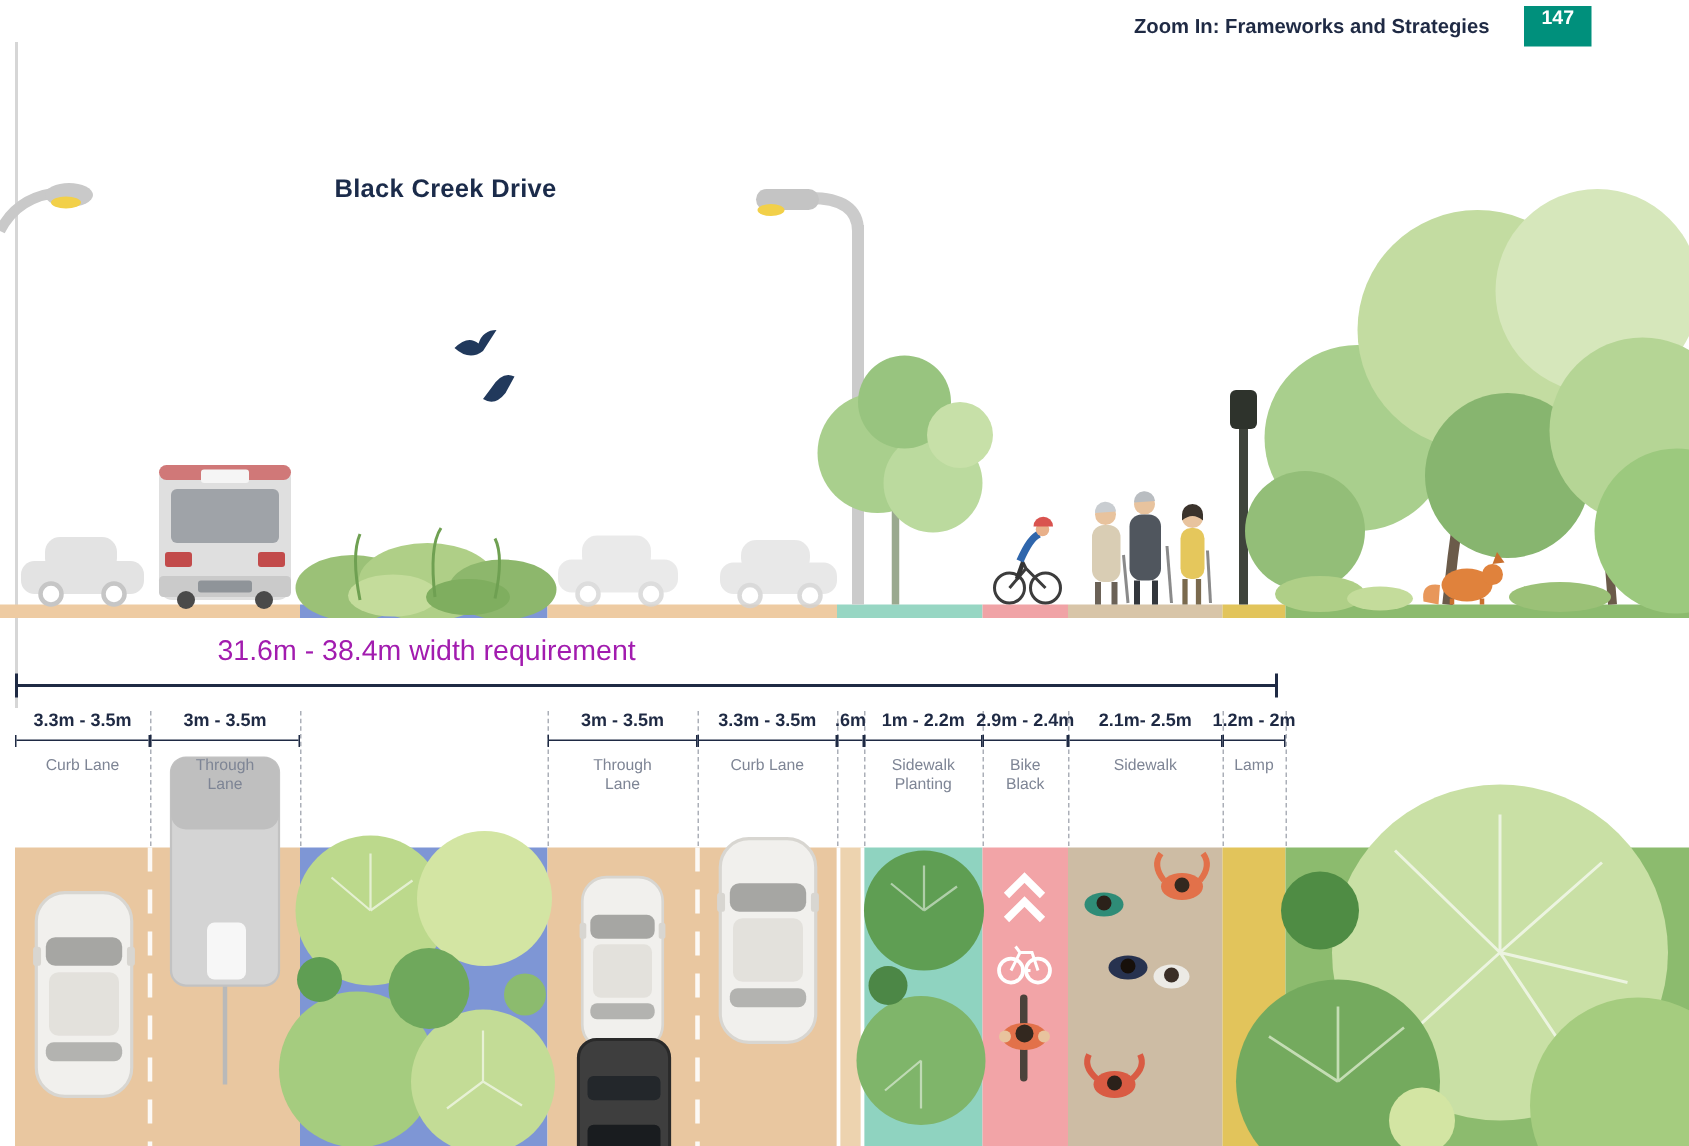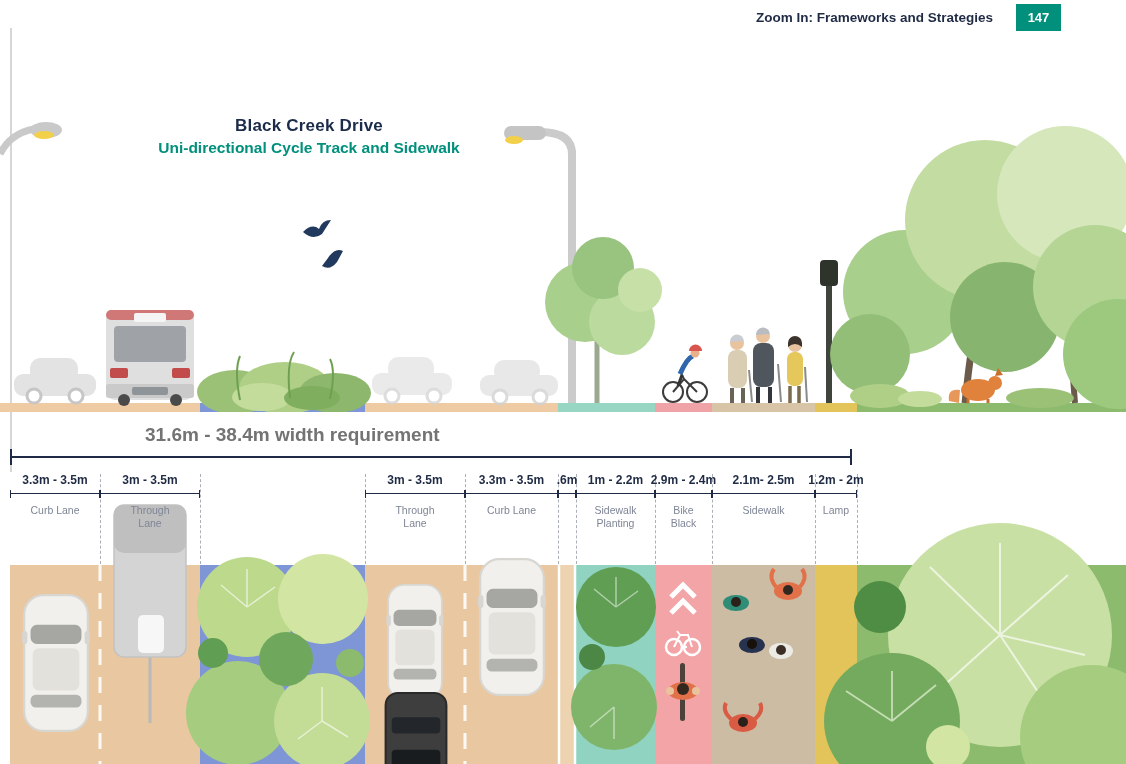--- a/index.html
+++ b/index.html
@@ -7,34 +7,34 @@
   .page {
     position:relative; width:1126px; height:764px; background:#ffffff;
     overflow:hidden; font-family:"Liberation Sans", sans-serif; color:#1F2A44;
   }
   .page-edge { position:absolute; left:10px; top:28px; width:1.5px; height:444px; background:#D6D6D6; }
 
   
   .header-title { position:absolute; top:10px; right:133px; font-size:13.5px; color:#1F2A44;font-weight:bold; }
   .page-badge {
     position:absolute; top:4px; left:1016px; width:45px; height:27px; background:#00907C;
-    color:#ffffff; display:flex; align-items:center; justify-content:center;
+    color:#ffffff; display:flex; justify-content:center;
     font-size:13px; font-weight:bold;
   }
 
   
-  .title-block { position:absolute; top:116px; left:12px; width:594px; text-align:center; }
+  .title-block { position:absolute; top:116px; left:0; width:594px; text-align:center; }
   .title { font-size:17px; font-weight:bold; color:#1B2B4A; letter-spacing:.2px; }
   .subtitle { font-size:15.5px; font-weight:bold; color:#00907C; margin-top:3px; }
 
   svg.elevation { position:absolute; top:112px; left:0; width:1126px; height:300px; }
   svg.planview  { position:absolute; top:495px; left:0; width:1126px; height:269px; }
 
   
-  .total-label { position:absolute; top:424px; left:145px; font-size:19px; font-weight:bold; color:#737373; }
+  .total-label { position:absolute; top:424px; left:145px; font-size:19px; font-weight:normal; color:#a21caf; }
   .total-line { position:absolute; top:456px; left:10px; width:842px; height:2px; background:#1F2A44; }
   .total-line::before, .total-line::after {
     content:""; position:absolute; top:-7px; width:2px; height:16px; background:#1F2A44;
   }
   .total-line::before { left:0; }
   .total-line::after { right:0; }
 
   
   .annotations { position:absolute; top:474px; left:0; width:1126px; height:90px; }
   .seg { position:absolute; top:0; display:flex; flex-direction:column; align-items:center; }
@@ -197,21 +197,20 @@
       <path d="M960,278 q-13,-2 -11,11 l10,2" fill="#E8975A"></path>
       <ellipse cx="978" cy="278" rx="17" ry="11" fill="#E0823C"></ellipse>
       <circle cx="995" cy="271" r="7" fill="#E0823C"></circle>
       <path d="M995,264 l3,-8 l5,7 z" fill="#C96F2E"></path>
       <path d="M968,287 l0,4 M988,287 l0,4" stroke="#C96F2E" stroke-width="3"></path>
     </g>
   </svg>
 
   <div class="title-block">
     <div class="title">Black Creek Drive</div>
-    <div class="subtitle">Uni-directional Cycle Track and Sidewalk</div>
   </div>
 
   <div class="total-label">31.6m -  38.4m width requirement</div>
   <div class="total-line"></div>
 
   <svg class="planview" viewBox="0 0 1126 269">
     <defs>
       <symbol id="car-top" viewBox="0 0 64 132">
         <rect x="2" y="2" width="60" height="128" rx="18" fill="#F1F0ED" stroke="#D8D6D1" stroke-width="2"></rect>
         <rect x="8" y="30" width="48" height="18" rx="6" fill="#A6A6A3"></rect>

